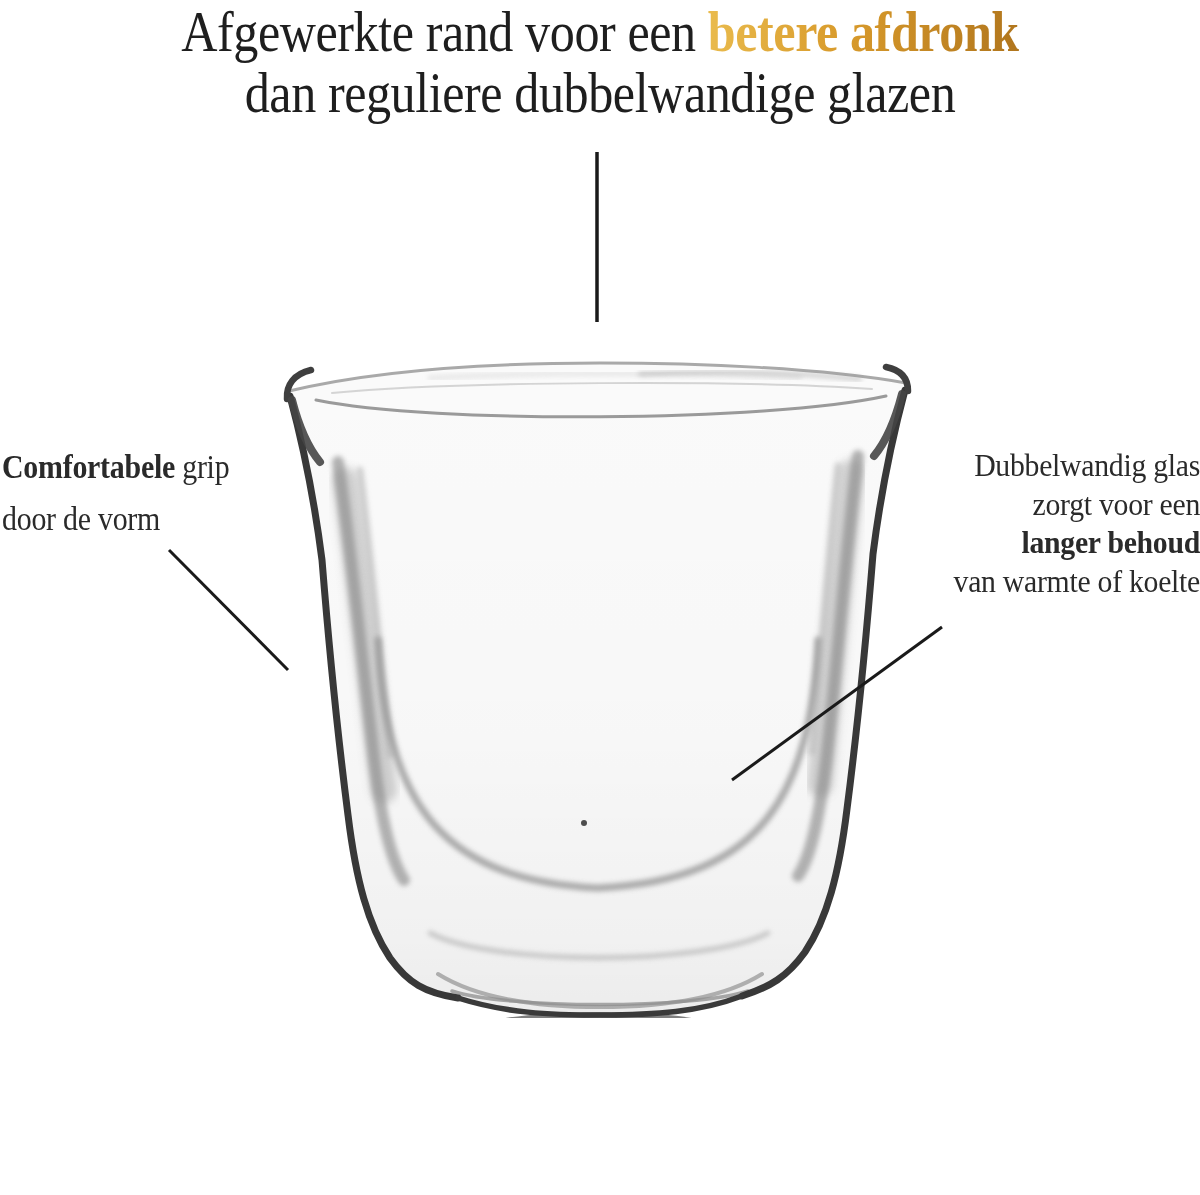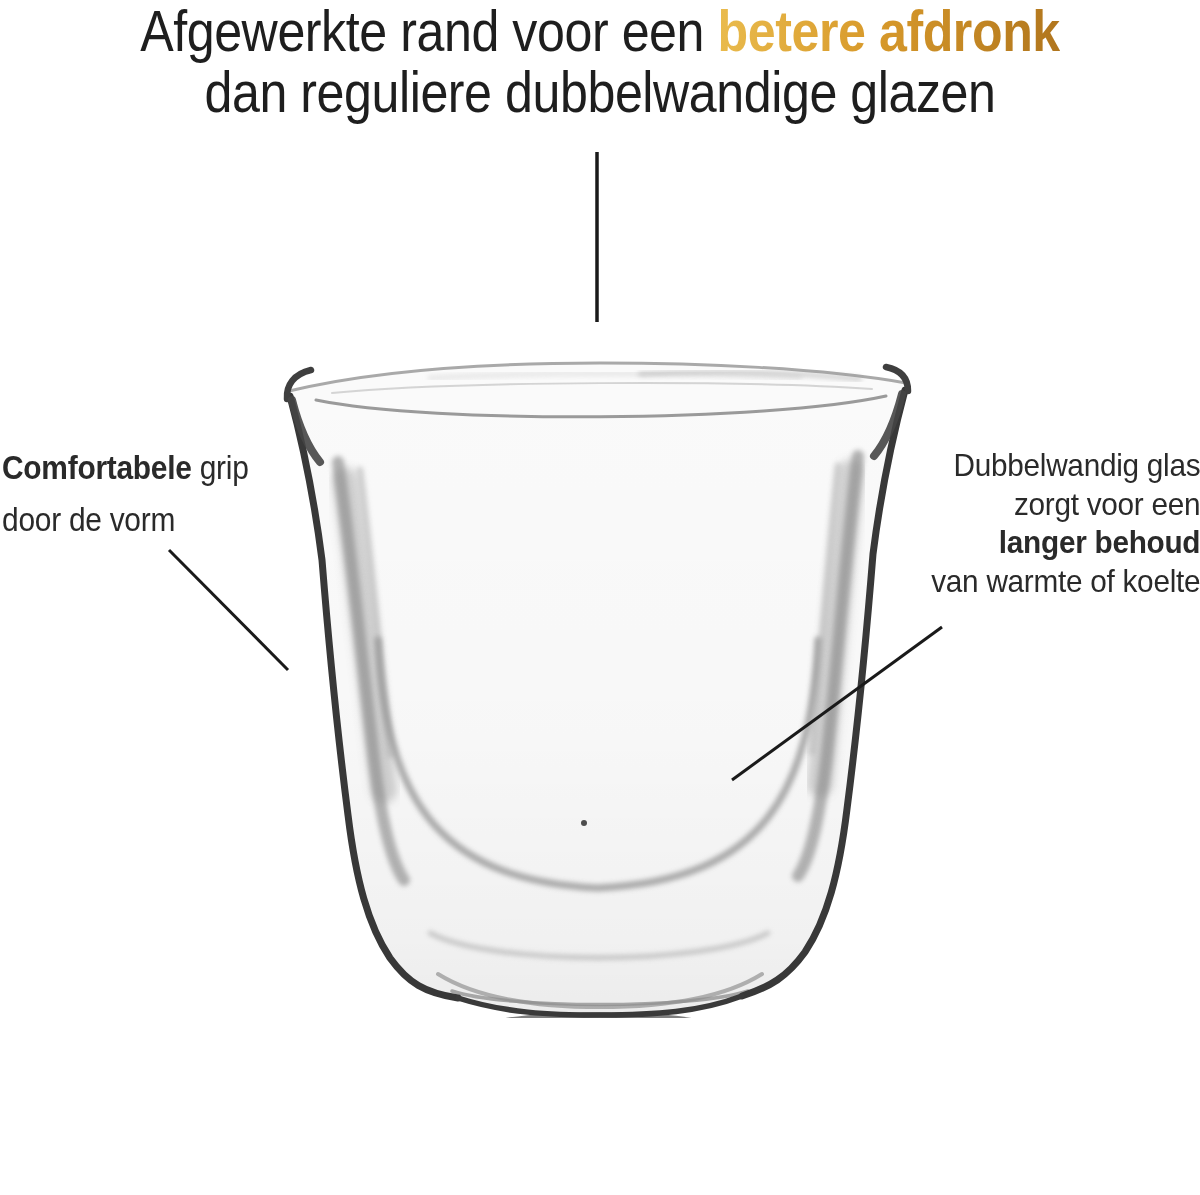--- a/index.html
+++ b/index.html
@@ -1,21 +1,21 @@
 <!DOCTYPE html>
 <html style="--background: #ffffff; --text-dark: #1e1e1e; --annotation-text: #2a2a2a; --gold-top: #eabc4e; --gold-mid: #d89a2b; --gold-bottom: #b0751d; --callout-line: #1a1a1a; --glass-line-dark: #383838;"><head>
 <meta charset="utf-8">
 <style>
   html,body{margin:0;padding:0;}
   .stage{
     position:relative;
     width:1200px;height:1195px;
     background:var(--background,#ffffff);
     overflow:hidden;
-    font-family:Liberation Sans, sans-serif;
+    font-family:Liberation Serif, serif;
   }
   
   .heading{
     position:absolute;top:1px;left:0;right:0;
     text-align:center;
     color:var(--text-dark,#1e1e1e);
     transform:scaleX(.88);
     letter-spacing:-.5px;
   }
   .h-line{font-size:57px;line-height:61px;font-weight:400;white-space:nowrap;}

